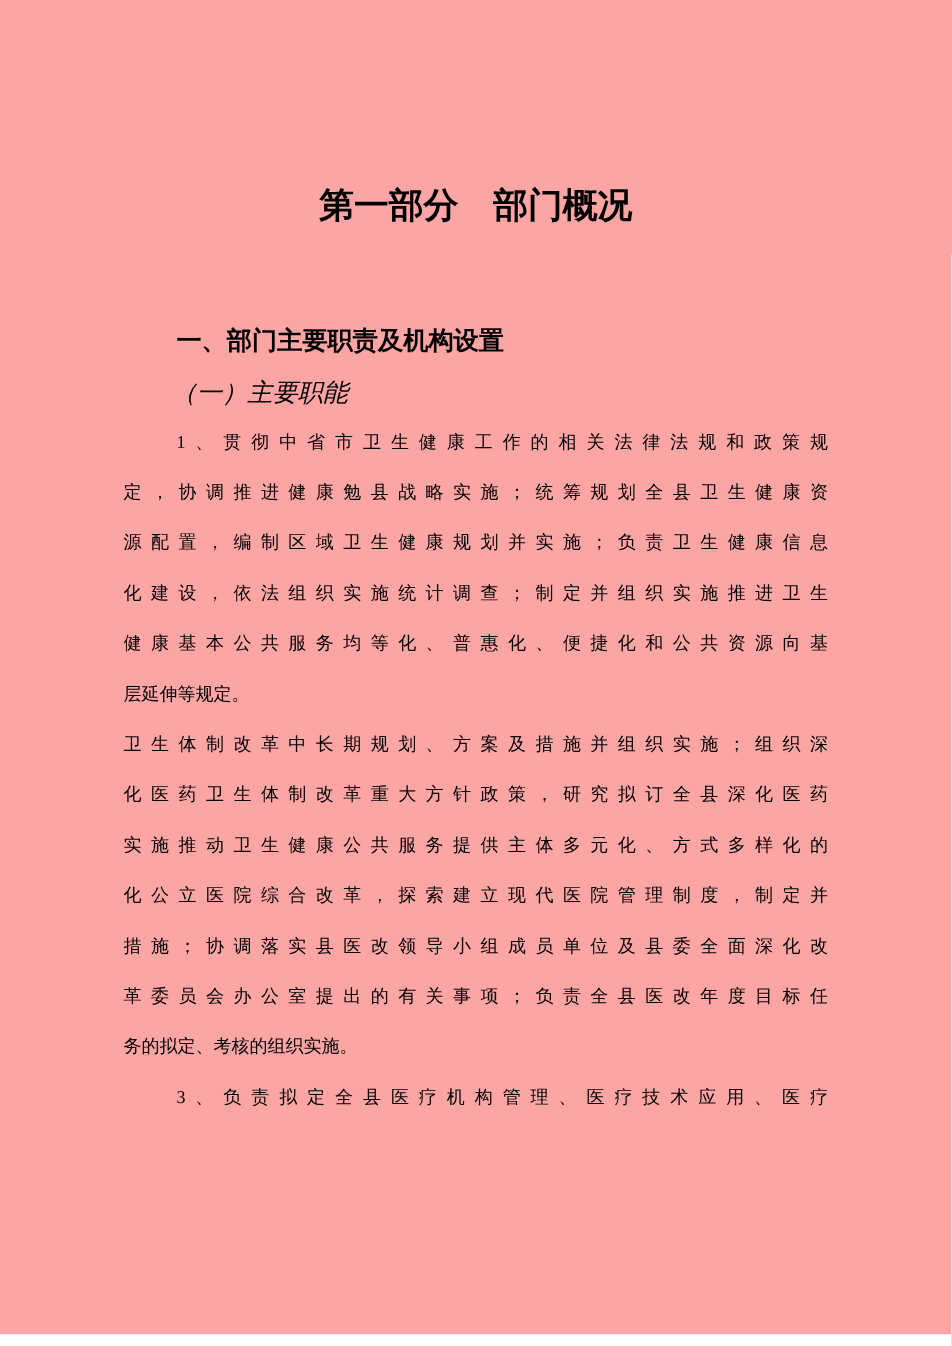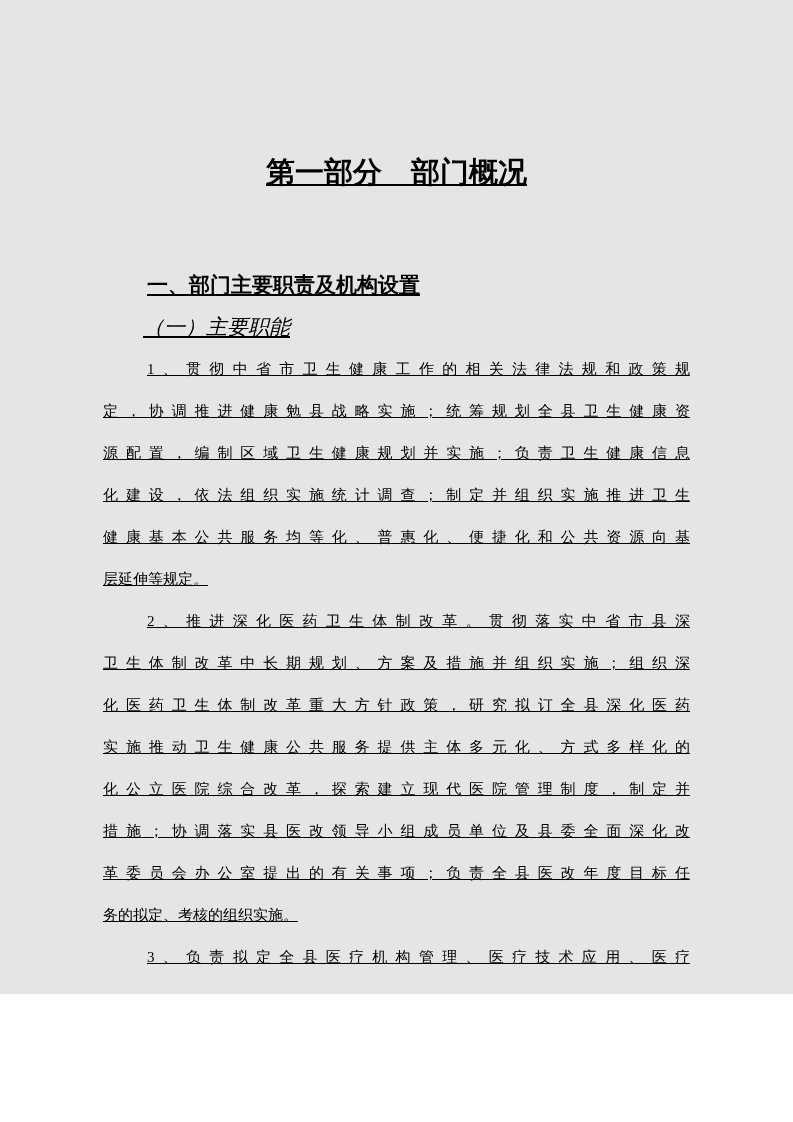--- a/index.html
+++ b/index.html
@@ -3,25 +3,24 @@
 <meta charset="utf-8">
 <style>
   html, body {
     margin: 0;
     padding: 0;
     background: #ffffff;
   }
   .page {
     position: relative;
     width: 793px;
-    height: 994px;
-    background: #e5e5e5;
+    height: 1112px;
+    background: #fca5a5;
     color: #000000;
     overflow: hidden;
-    text-decoration: underline;
   }
   .doc-title {
     margin: 150px 0 0 0;
     text-align: center;
     font-family: "Liberation Sans", "DejaVu Sans", sans-serif;
     font-weight: bold;
     font-size: 29px;
     line-height: 44px;
     color: #000000;
   }
@@ -83,21 +82,20 @@
     <div class="para">
       <div class="line first">1、贯彻中省市卫生健康工作的相关法律法规和政策规</div>
       <div class="line">定，协调推进健康勉县战略实施；统筹规划全县卫生健康资</div>
       <div class="line">源配置，编制区域卫生健康规划并实施；负责卫生健康信息</div>
       <div class="line">化建设，依法组织实施统计调查；制定并组织实施推进卫生</div>
       <div class="line">健康基本公共服务均等化、普惠化、便捷化和公共资源向基</div>
       <div class="line last">层延伸等规定。</div>
     </div>
 
     <div class="para">
-      <div class="line first">2、推进深化医药卫生体制改革。贯彻落实中省市县深</div>
       <div class="line">卫生体制改革中长期规划、方案及措施并组织实施；组织深</div>
       <div class="line">化医药卫生体制改革重大方针政策，研究拟订全县深化医药</div>
       <div class="line">实施推动卫生健康公共服务提供主体多元化、方式多样化的</div>
       <div class="line">化公立医院综合改革，探索建立现代医院管理制度，制定并</div>
       <div class="line">措施；协调落实县医改领导小组成员单位及县委全面深化改</div>
       <div class="line">革委员会办公室提出的有关事项；负责全县医改年度目标任</div>
       <div class="line last">务的拟定、考核的组织实施。</div>
     </div>
 
     <div class="para">

